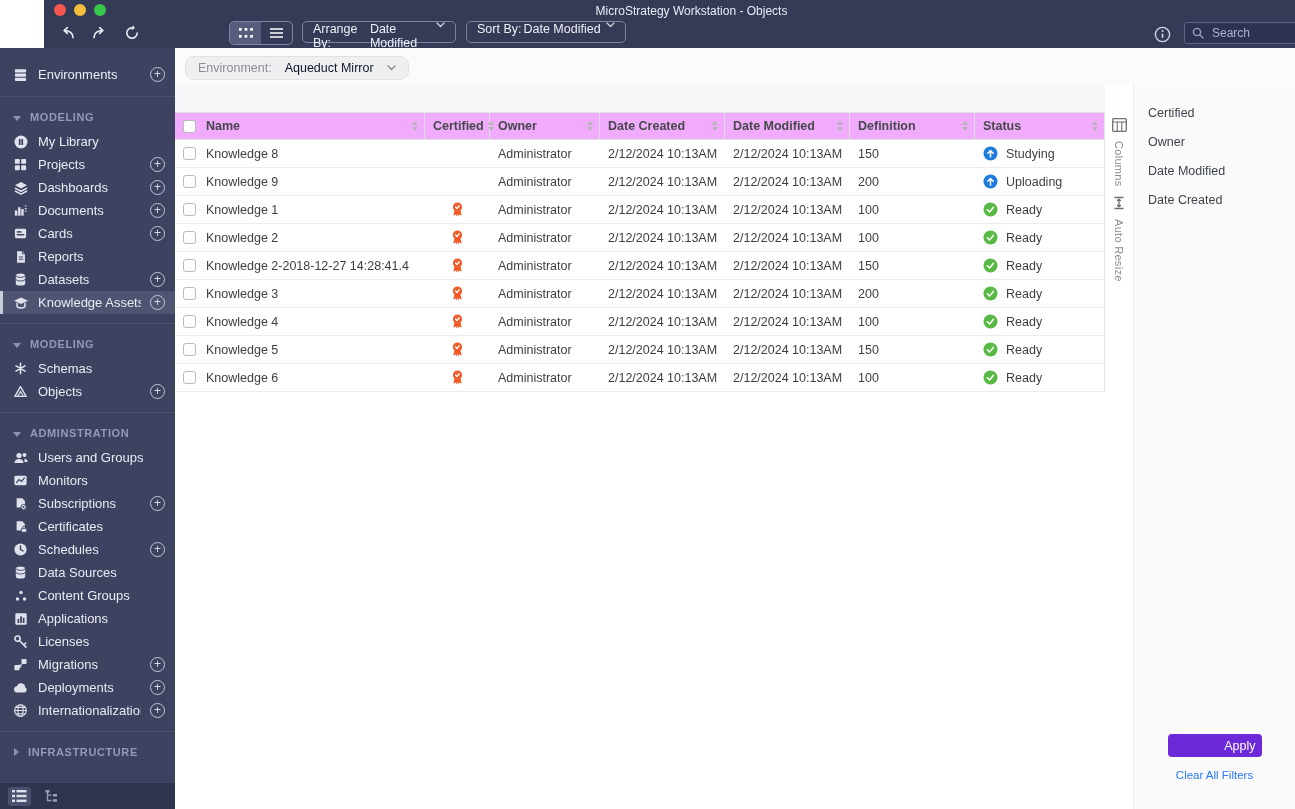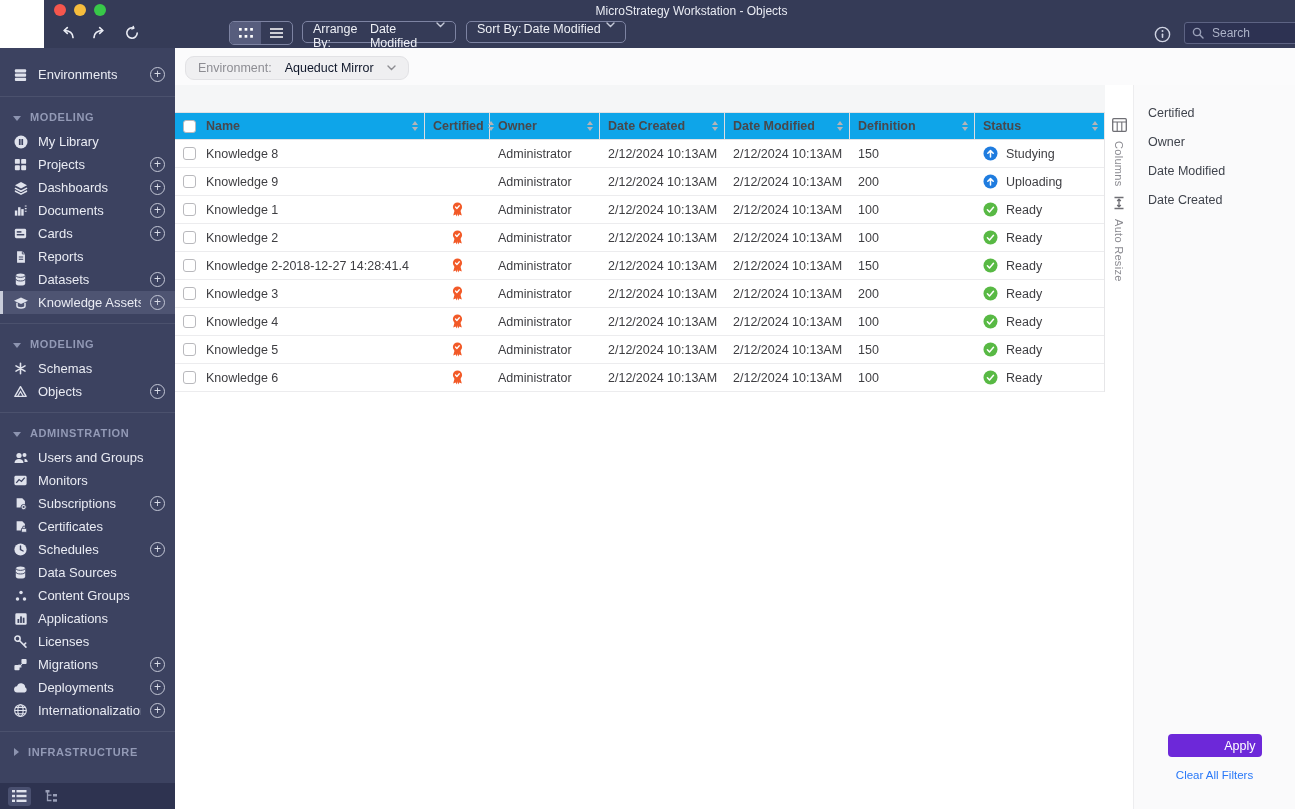--- a/index.html
+++ b/index.html
@@ -45,21 +45,21 @@
   
   .main{position:absolute;top:48px;left:175px;right:0;bottom:0;background:#fff;}
   .env-row{position:absolute;top:0;left:0;right:0;height:37px;background:#fbfbfc;}
   .env-pill{position:absolute;top:8px;left:10px;height:22px;background:#efeff1;border:1px solid #e2e2e5;border-radius:9px;display:flex;align-items:center;gap:13px;padding:0 12px;font-size:12.5px;cursor:pointer;}
   .env-label{color:#8d8d93;}
   .env-value{color:#0f172a;}
   .band{position:absolute;top:37px;left:0;width:930px;height:27px;background:#f5f6f7;}
 
   .table-wrap{position:absolute;top:64px;left:0;width:930px;border-top:1px solid #e1e1e4;border-right:1px solid #e6e6e8;box-sizing:border-box;}
   table{border-collapse:collapse;table-layout:fixed;width:929px;font-size:12.5px;color:#3e3e42;}
-  thead th{height:26px;background:#0ea5e9;border-bottom:1px solid #e1e1e4;font-weight:bold;color:#48484c;text-align:left;padding:0;}
+  thead th{height:26px;background:#f0abfc;border-bottom:1px solid #e1e1e4;font-weight:bold;color:#48484c;text-align:left;padding:0;}
   .th-inner{display:flex;align-items:center;height:26px;padding:0 6px 0 8px;border-right:1px solid #dddde0;box-sizing:border-box;}
   th:last-child .th-inner{border-right:none;}
   .sort{display:flex;flex-direction:column;gap:2px;margin-left:auto;padding-left:4px;cursor:pointer;}
   .sort i{width:0;height:0;border-left:3.5px solid transparent;border-right:3.5px solid transparent;}
   .sort .up{border-bottom:4px solid #b4b4b8;}
   .sort .dn{border-top:4px solid #b4b4b8;}
   tbody td{height:27px;border-bottom:1px solid #ececee;padding:0 8px;white-space:nowrap;overflow:hidden;}
   .cbx{width:13px;height:13px;box-sizing:border-box;border:1px solid #b9b9bd;border-radius:3px;background:#fff;flex:none;cursor:pointer;}
   .cell-flex{display:flex;align-items:center;gap:10px;}
   .cell-status{display:flex;align-items:center;gap:8px;}

